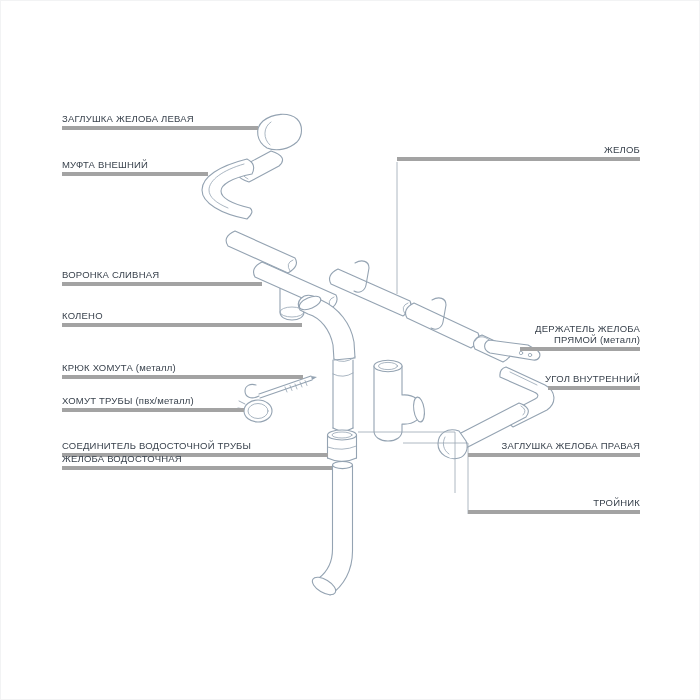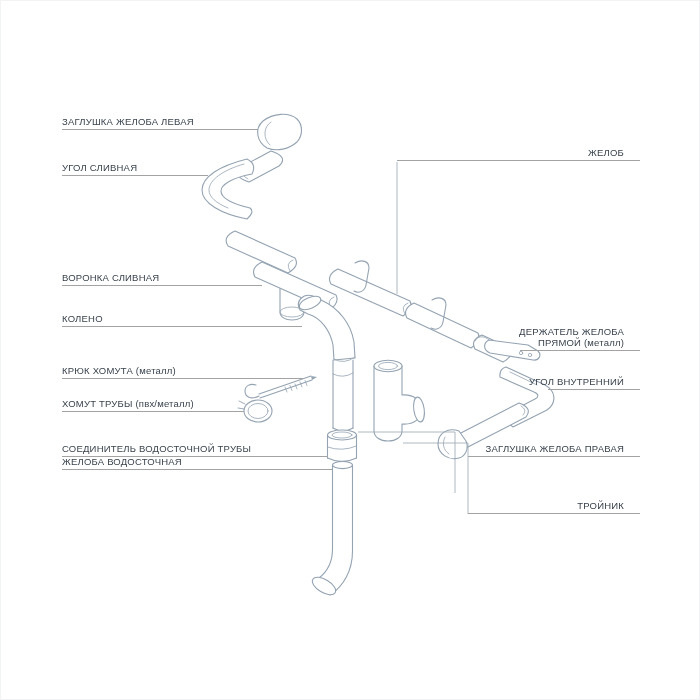--- a/index.html
+++ b/index.html
@@ -1,26 +1,26 @@
 <!DOCTYPE html>
 <html><head>
 <meta charset="utf-8">
 <style>
   * { margin:0; padding:0; box-sizing:border-box; }
   html,body { width:700px; height:700px; background:#ffffff; }
   body { font-family:"Liberation Sans", sans-serif; }
   .stage { position:relative; width:700px; height:700px; background:#ffffff; overflow:hidden;
            box-shadow: inset 0 0 0 1px #f2f3f4; }
   svg.draw { position:absolute; left:0; top:0; }
-  .lbl { position:absolute; height:14px; border-bottom:1px solid #a3a3a3;
+  .lbl { position:absolute; height:14px; border-bottom:4px solid #a3a3a3;
          color:#39424d; font-size:9.5px; letter-spacing:.2px; line-height:11px; }
   .lbl .t { position:absolute; bottom:2px; white-space:nowrap; }
   .lbl.left-side .t { left:0; }
   .lbl.right-side { text-align:right; }
-  .lbl.right-side .t { right:16px; text-align:right;margin-top:40px; }
+  .lbl.right-side .t { right:0; text-align:right;margin-top:40px; }
   .lbl.two-line { height:27px; }
   .lbl.two-line .t { white-space:normal; width:120px;text-align:right; }
 </style>
 </head>
 <body>
 
 <div class="stage">
 
   <svg class="draw" width="700" height="700" viewBox="0 0 700 700">
     <g fill="#ffffff" stroke="#94a3b2" stroke-width="1.1" stroke-linejoin="round" stroke-linecap="round">
@@ -135,21 +135,21 @@
       <path d="M397,162 L397,294"></path>
       <path d="M455,493 L455,432 L358,432"></path>
       <path d="M468,514 L468,443 L403,443"></path>
     </g>
   </svg>
 
   <div class="lbl left-side" style="left:62px;top:116px;width:196px;">
     <span class="t">ЗАГЛУШКА ЖЕЛОБА ЛЕВАЯ</span>
   </div>
   <div class="lbl left-side" style="left:62px;top:162px;width:146px;">
-    <span class="t">УГОЛ СЛИВНАЯ</span>
+    <span class="t">МУФТА ВНЕШНИЙ</span>
   </div>
   <div class="lbl left-side" style="left:62px;top:272px;width:200px;">
     <span class="t">ВОРОНКА СЛИВНАЯ</span>
   </div>
   <div class="lbl left-side" style="left:62px;top:365px;width:241px;">
     <span class="t">КРЮК ХОМУТА (металл)</span>
   </div>
   <div class="lbl left-side" style="left:62px;top:313px;width:240px;">
     <span class="t">КОЛЕНО</span>
   </div>

